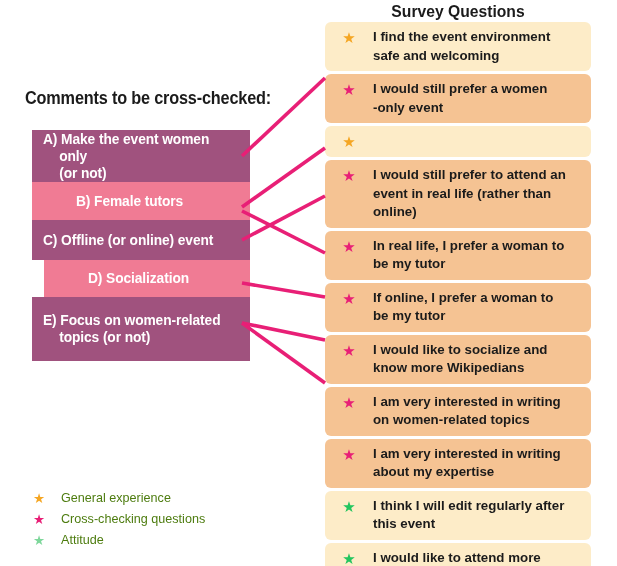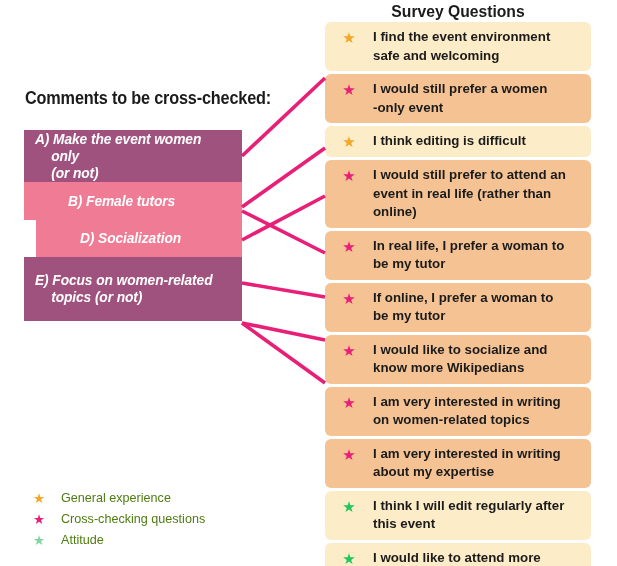--- a/index.html
+++ b/index.html
@@ -40,25 +40,24 @@
     font-size: 17.5px;
     letter-spacing: -0.2px;
     color: #1b1b1b;
     transform: scaleX(0.93);
     transform-origin: left center;
     white-space: nowrap;
   }
 
   #comment-panel {
     position: absolute;
-    left: 24px;
+    left: 32px;
     top: 130px;
     width: 218px;
     z-index: 2;
-    font-style: italic;
   }
   .comment-row {
     box-sizing: border-box;
     display: flex;
     align-items: center;
     padding: 0 10px 0 11px;
     color: #ffffff;
     font-family: "Liberation Sans Narrow", "Liberation Sans", sans-serif;
     font-weight: bold;
     font-size: 14.5px;
@@ -181,20 +180,23 @@
   <div id="left-heading">Comments to be cross-checked:</div>
 
   <div id="comment-panel">
       <div class="comment-row dark two-line" style="height: 52px;">
         <span class="label-text">A) Make the event women only
 (or not)</span>
       </div>
       <div class="comment-row light" style="height: 38px;">
         <span class="label-text">B) Female tutors</span>
       </div>
+      <div class="comment-row dark" style="height: 40px;">
+        <span class="label-text">C) Offline (or online) event</span>
+      </div>
       <div class="comment-row light" style="height: 37px; margin-left: 12px;">
         <span class="label-text">D) Socialization</span>
       </div>
       <div class="comment-row dark two-line" style="height: 64px;">
         <span class="label-text">E) Focus on women-related
 topics (or not)</span>
       </div>
     </div>
 
   <div id="survey-title">Survey Questions</div>
@@ -205,21 +207,20 @@
         <span class="q-text">I find the event environment
 safe and welcoming</span>
       </div>
       <div class="question-card tone-peach">
         <span class="q-star star-cross">★</span>
         <span class="q-text">I would still prefer a women
 -only event</span>
       </div>
       <div class="question-card tone-cream">
         <span class="q-star star-general">★</span>
-        <span class="q-text">I think editing is difficult</span>
       </div>
       <div class="question-card tone-peach">
         <span class="q-star star-cross">★</span>
         <span class="q-text">I would still prefer to attend an
 event in real life (rather than
 online)</span>
       </div>
       <div class="question-card tone-peach">
         <span class="q-star star-cross">★</span>
         <span class="q-text">In real life, I prefer a woman to

